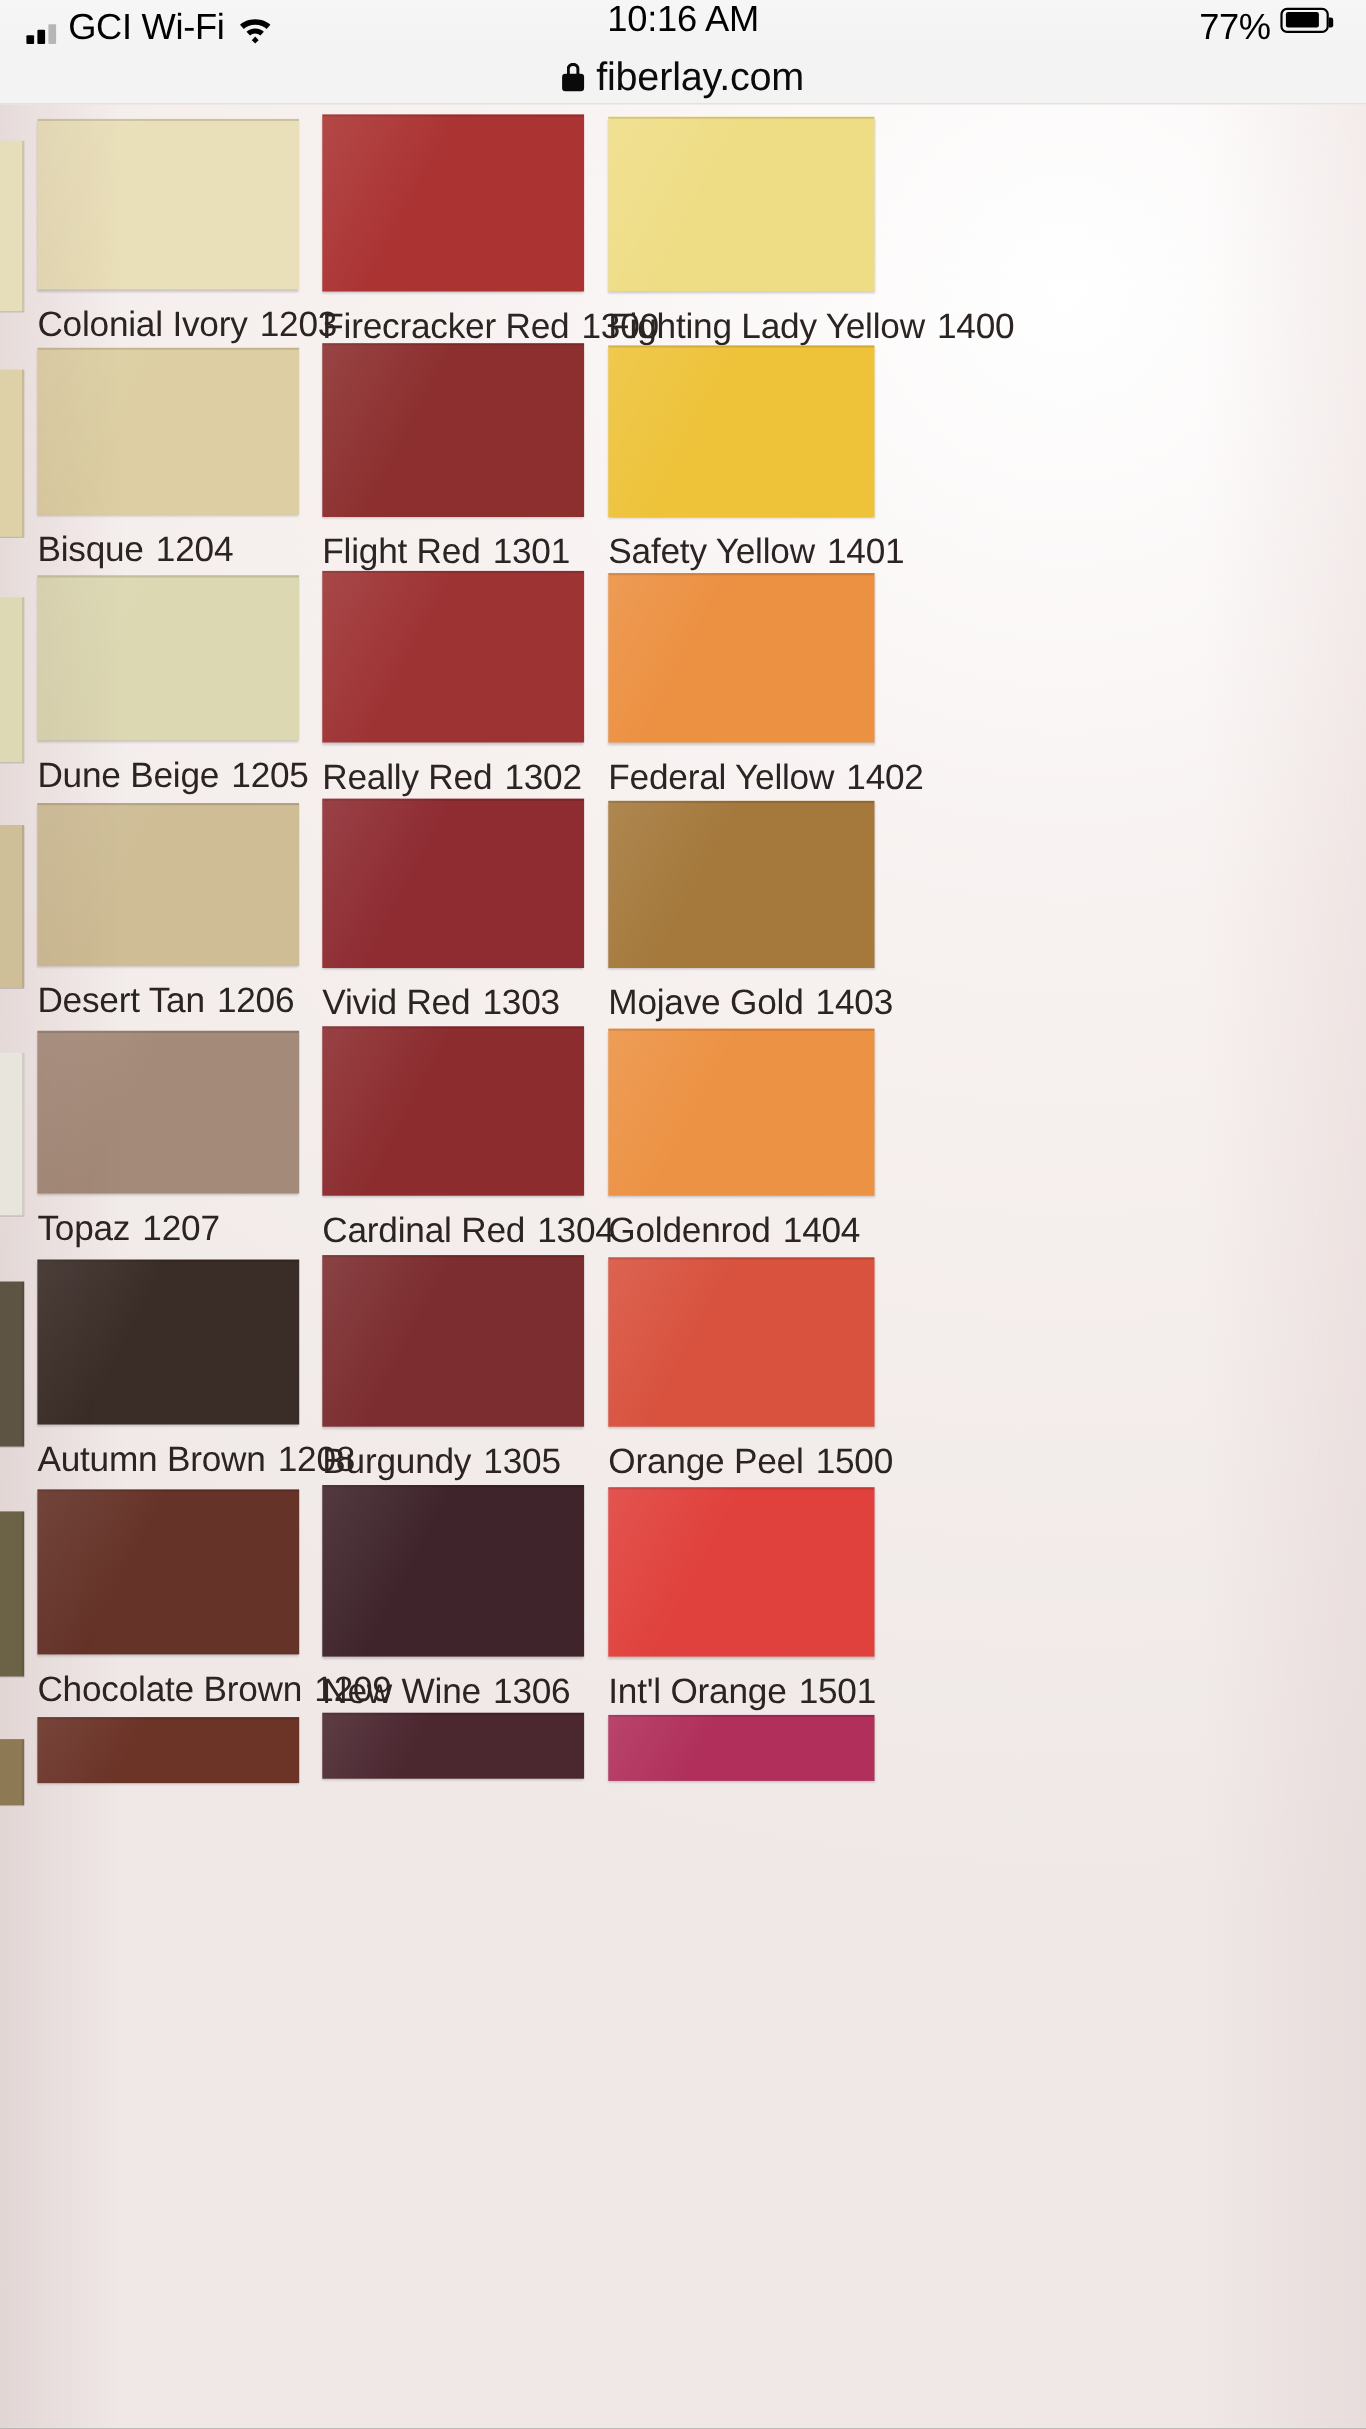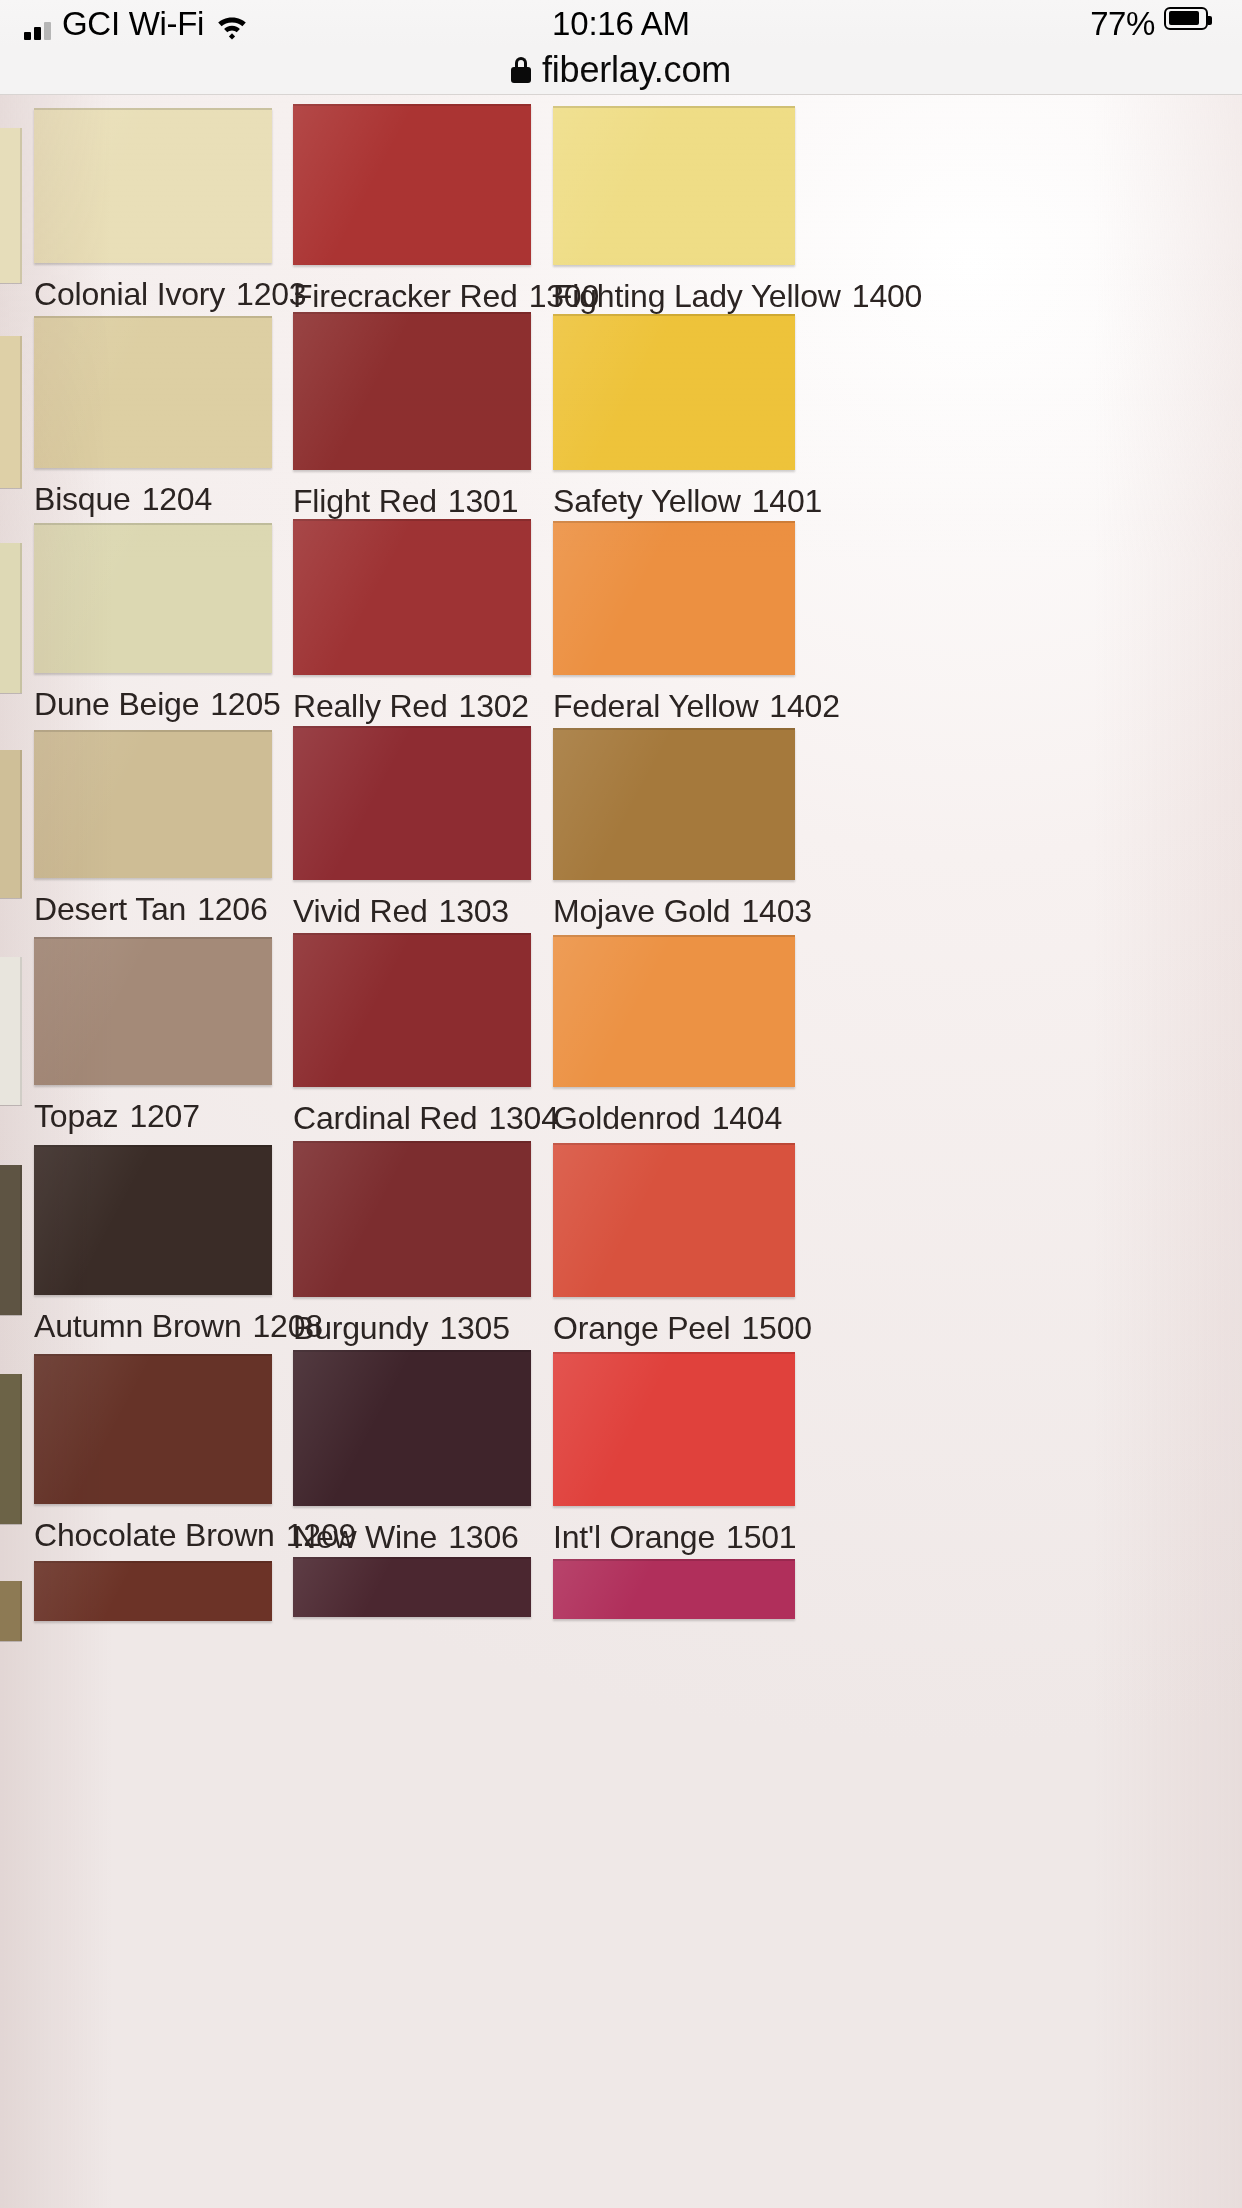--- a/index.html
+++ b/index.html
@@ -30,21 +30,21 @@
   .bars i{ display:block; width:7px; border-radius:1px; background:#000; }
   .bars i:nth-child(1){ height:8px; }
   .bars i:nth-child(2){ height:13px; }
   .bars i:nth-child(3){ height:18px; background:#b6b6b6; }
   .bars i:nth-child(4){ height:22px; background:#b6b6b6; display:none; }
   .carrier{ font-size:33px; line-height:33px; letter-spacing:-0.3px; font-weight:400; }
   .wifi{ width:34px; height:26px; position:relative; }
   .wifi svg{ display:block; }
   .sb-center{
     position:absolute; left:0; right:0; top:0; height:46px;
-    display:flex; align-items:center; justify-content:center;
+    display:flex; justify-content:center;
     pointer-events:none;
   }
   .clock{ font-size:33px; line-height:33px; letter-spacing:-0.2px; }
   .sb-right{ margin-left:auto; display:flex; align-items:flex-start; gap:9px; }
   .battpct{ font-size:33px; line-height:33px; letter-spacing:-0.4px; }
   .batt{
     width:44px; height:23px; border:2.5px solid #000; border-radius:6px;
     position:relative; padding:2.5px;
   }
   .batt::after{

